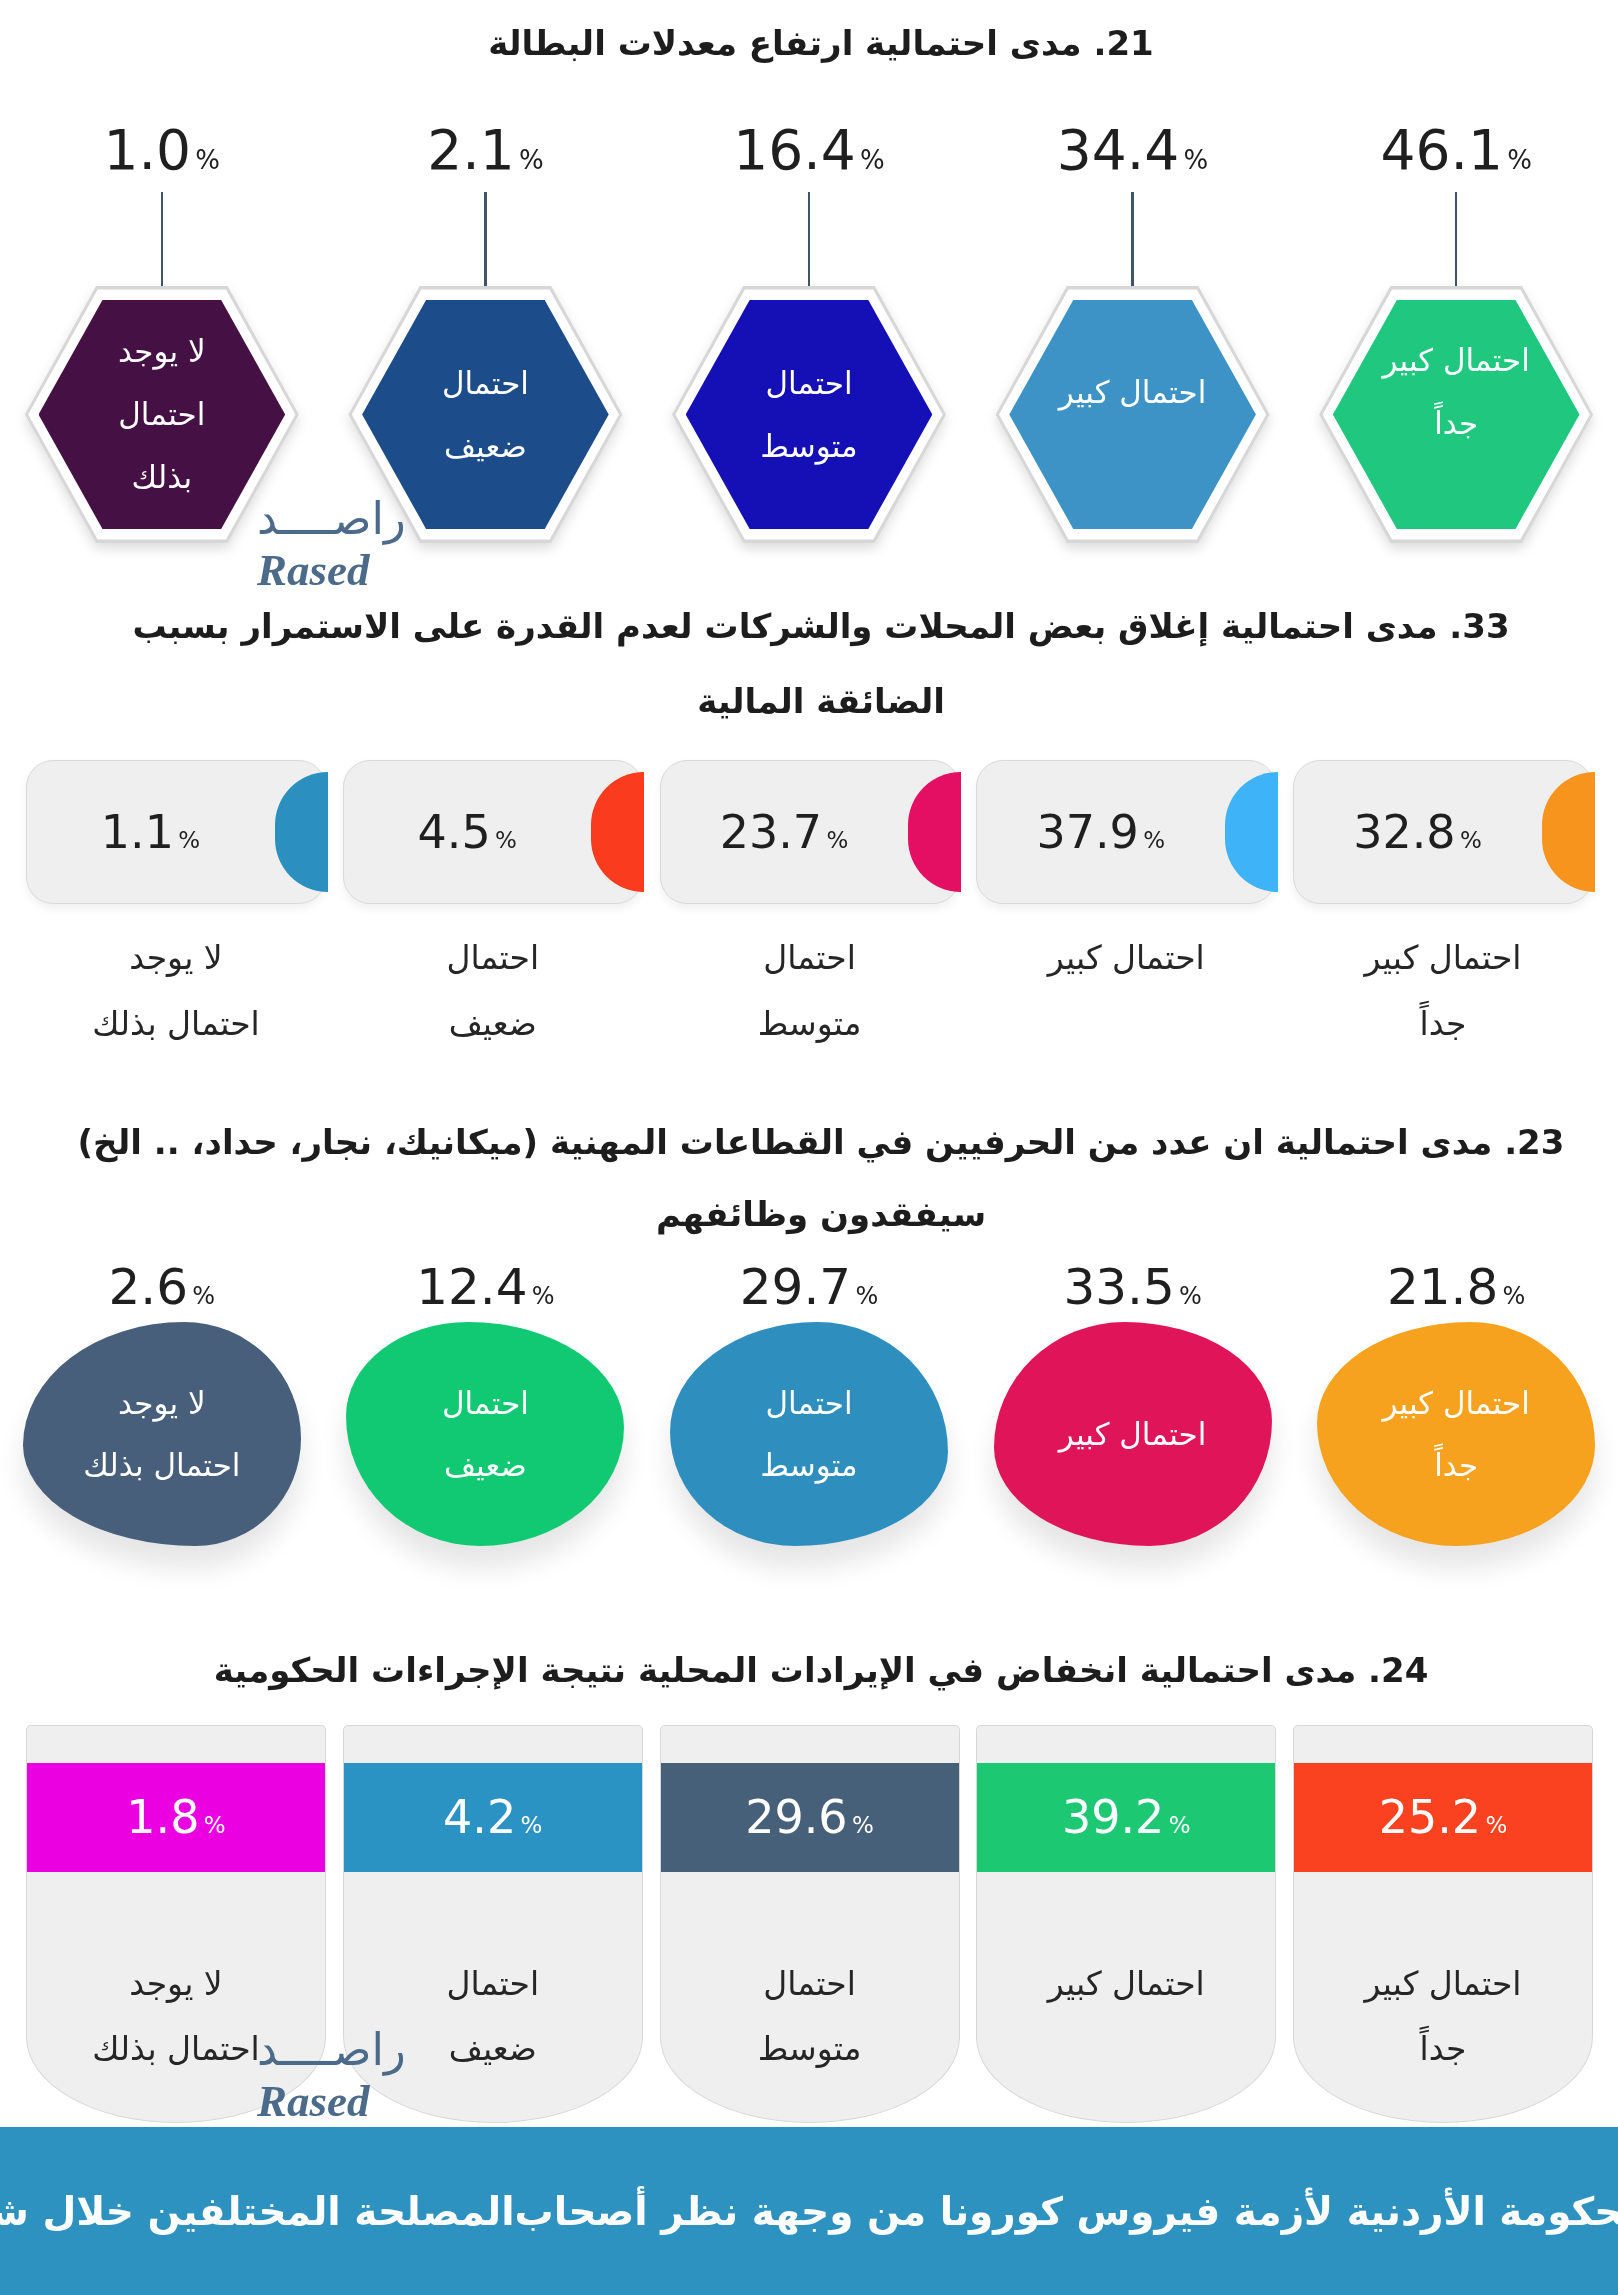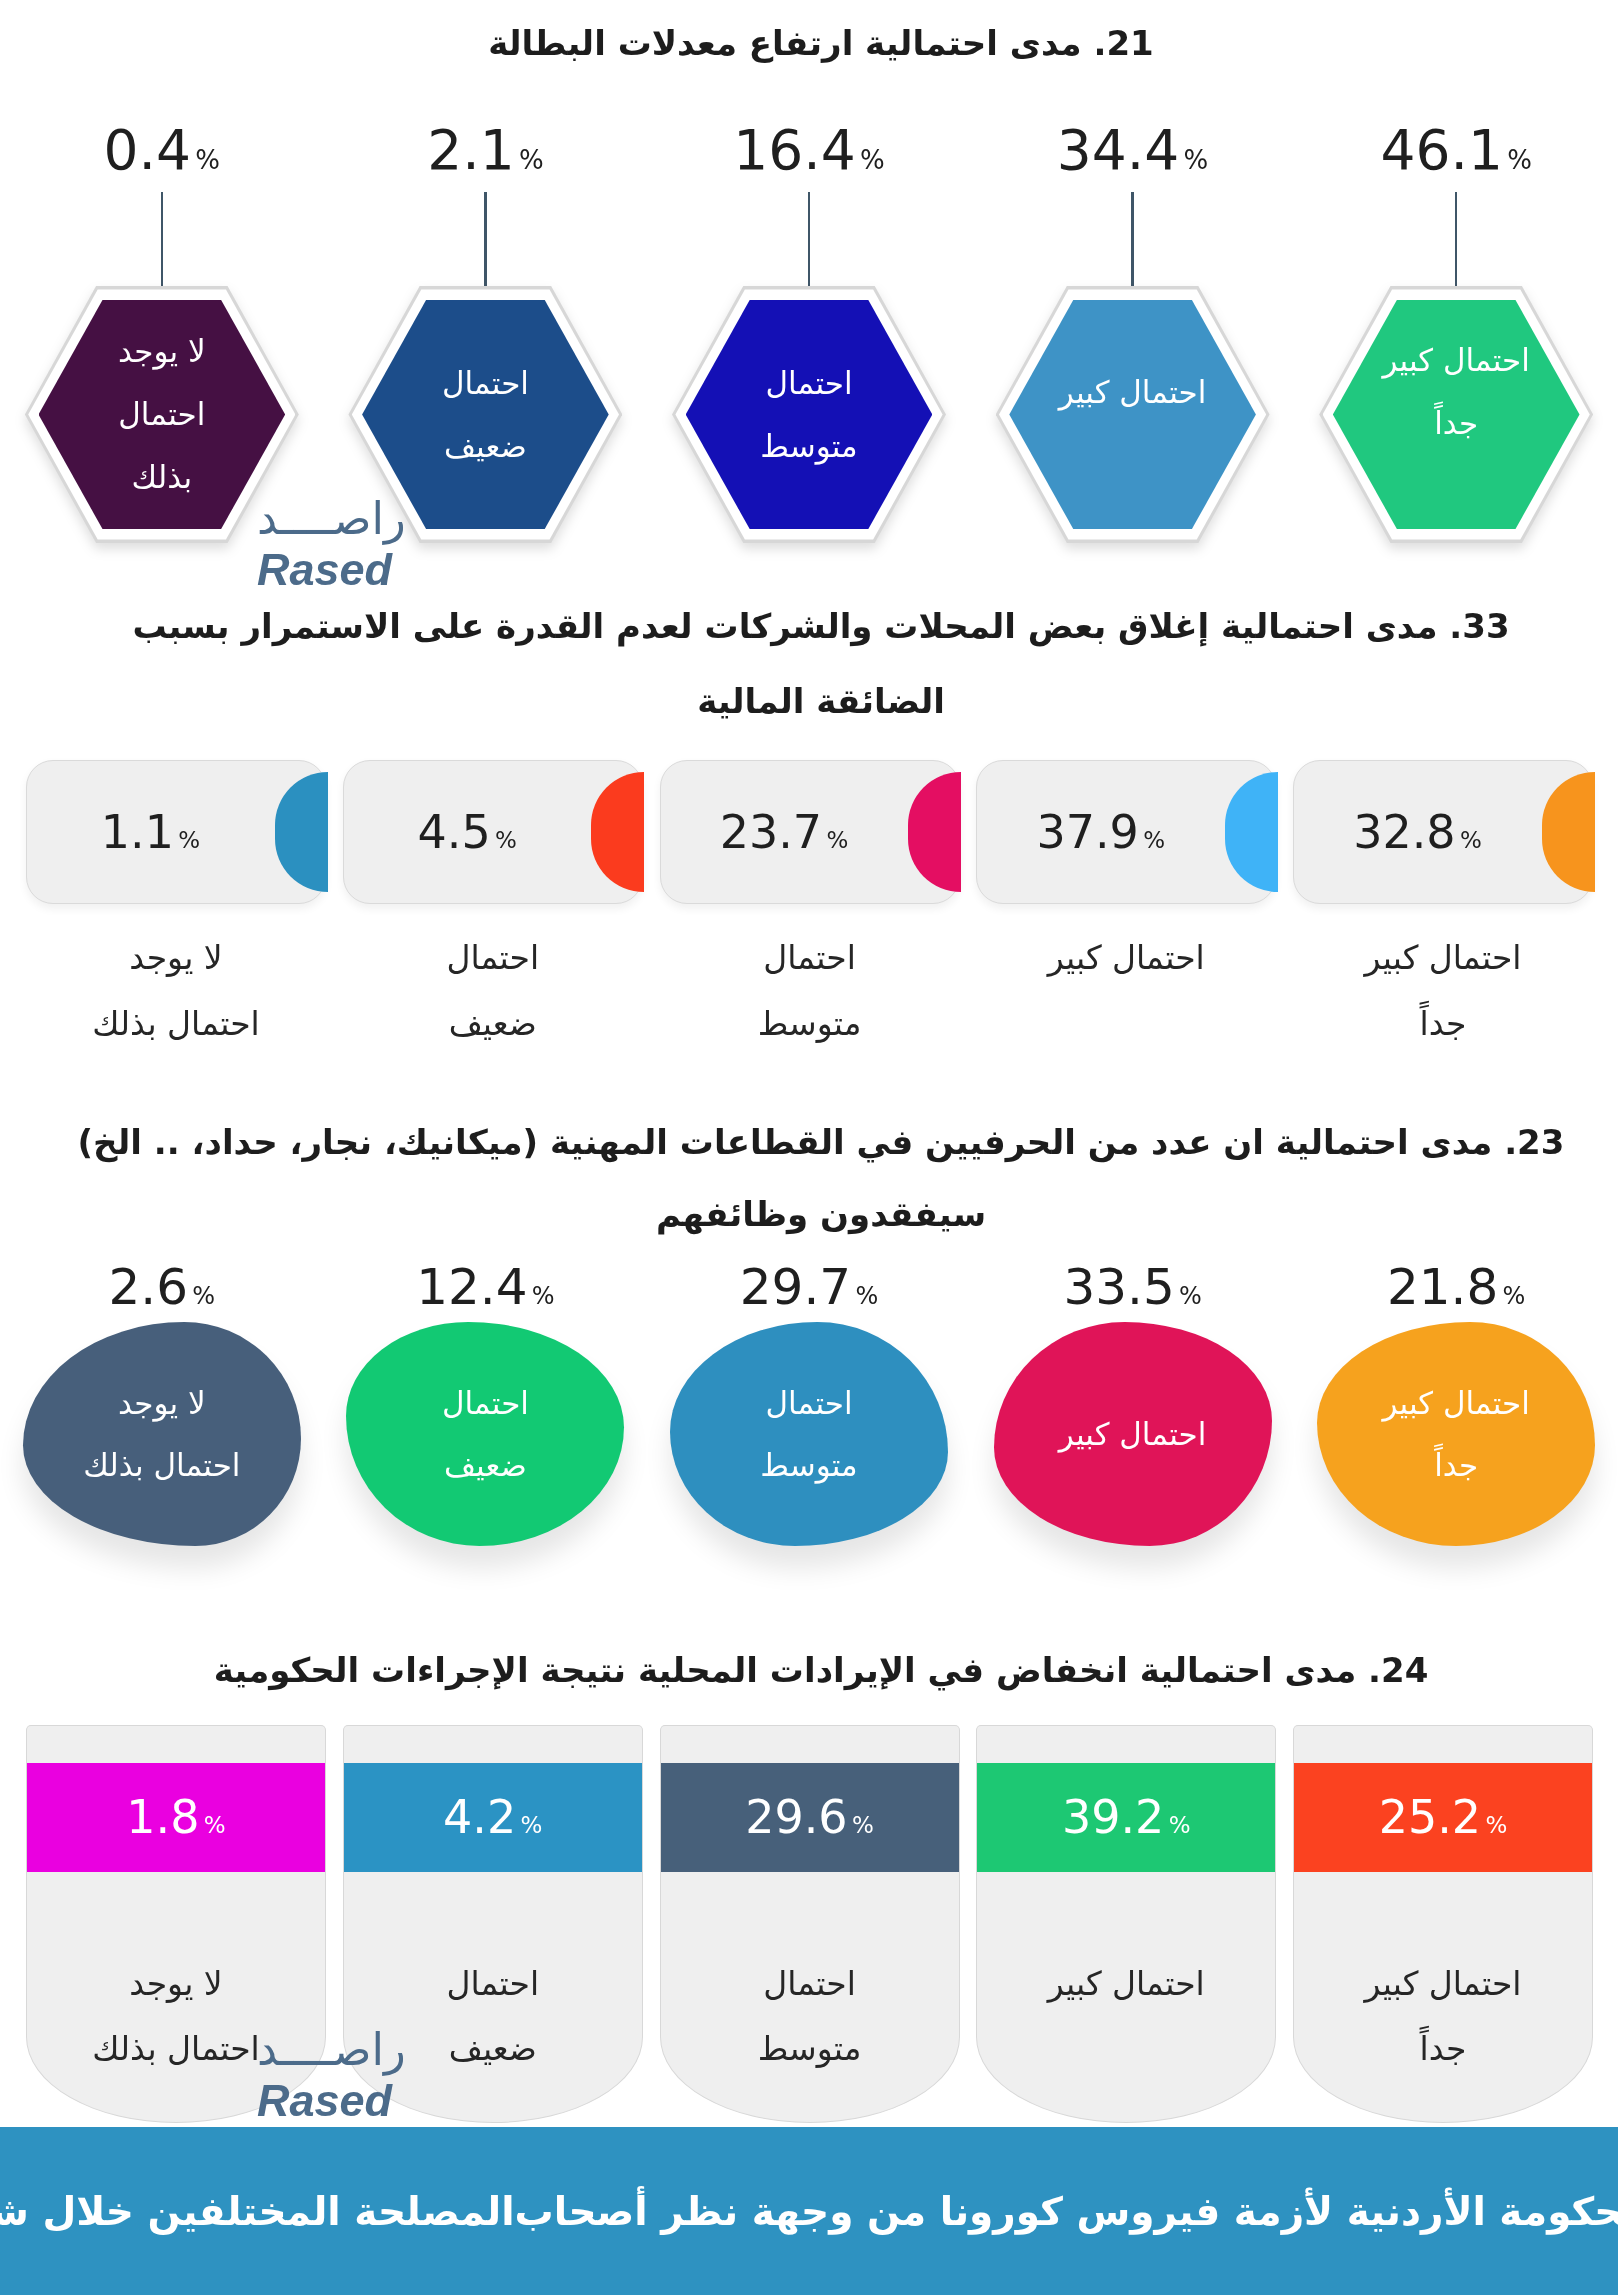--- a/index.html
+++ b/index.html
@@ -26,21 +26,21 @@
        filter:drop-shadow(0 6px 6px rgba(0,0,0,0.13));}
   .hex .sh{position:absolute;clip-path:polygon(26% 0%,74% 0%,100% 50%,74% 100%,26% 100%,0% 50%);}
   .hex .sh.b1{inset:0;background:#d7d7d7;}
   .hex .sh.b2{inset:3.4px;background:#ffffff;}
   .hex .sh.b3{inset:13.7px;display:flex;flex-direction:column;align-items:center;justify-content:center;}
   .hex .sh.b3.up{padding-bottom:45px;box-sizing:border-box;}
   .hexline{color:#ffffff;font-size:31px;line-height:63px;direction:rtl;white-space:nowrap;}
   
   .wm{position:absolute;left:257px;width:223px;color:#4c6b8a;z-index:30;}
   .wm .ar{display:block;font-size:45px;line-height:48px;direction:rtl;text-align:left;white-space:nowrap;}
-  .wm .en{display:block;font-family:Liberation Sans, sans-serif;
+  .wm .en{display:block;font-family:Liberation Serif, serif;
           font-style:italic;font-weight:bold;font-size:45px;line-height:50px;margin-top:1.7px;}
   
   .cardsrow{position:absolute;left:26px;width:1567px;display:flex;justify-content:space-between;}
   .ccol{width:300px;display:flex;flex-direction:column;align-items:center;}
   .card22{position:relative;width:300px;height:144px;background:#efefef;
           border:1.7px solid #dadada;border-radius:27px;box-sizing:border-box;
           box-shadow:0 4.3px 8.6px rgba(0,0,0,0.06);
           display:flex;align-items:center;justify-content:center;padding-right:51px;}
   .card22 .pill{position:absolute;right:-2.6px;top:50%;transform:translateY(-50%);
                 width:53px;height:120px;border-radius:86px 0 0 86px;}
@@ -74,21 +74,21 @@
   .footer div{white-space:nowrap;}
 </style>
 </head>
 <body>
 
 <div class="sec-title" style="top:20.5px;">21. مدى احتمالية ارتفاع معدلات البطالة</div>
 
 <div class="row5" style="top:120px;">
 
   <div class="col">
-    <div class="pct"><span class="num">0.4</span><span class="sign">%</span></div>
+    <div class="pct"><span class="num">1.0</span><span class="sign">%</span></div>
     <div class="connector"></div>
     <div class="hex">
       <div class="sh b1"></div>
       <div class="sh b2"></div>
       <div class="sh b3" style="background-color: rgb(69, 16, 67);">
         <span class="hexline">لا يوجد</span>
         <span class="hexline">احتمال</span>
         <span class="hexline">بذلك</span>
       </div>
     </div>

